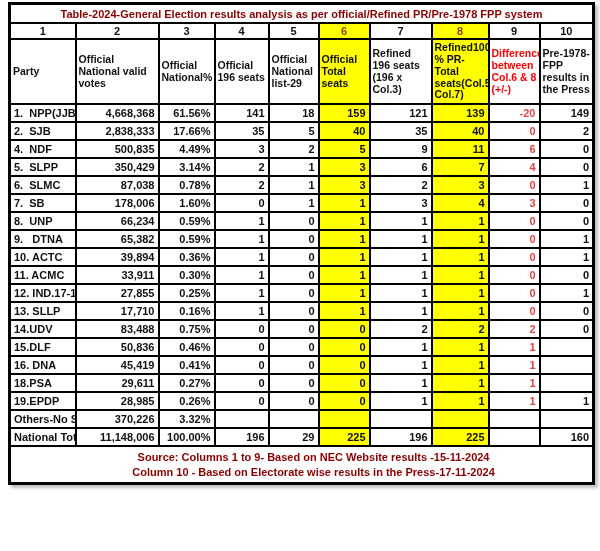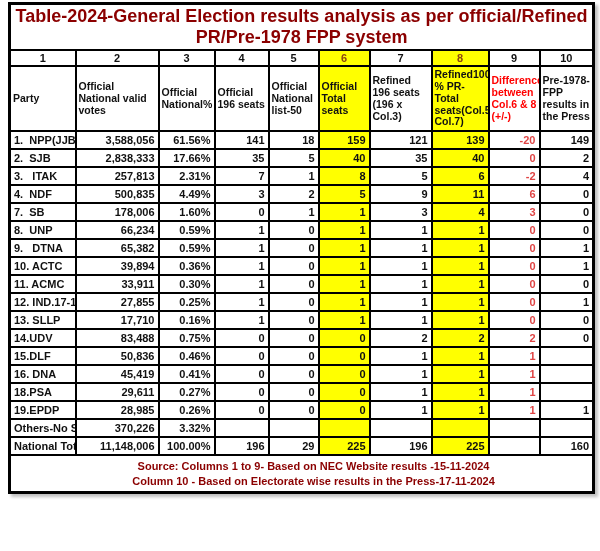--- a/index.html
+++ b/index.html
@@ -1,21 +1,21 @@
 <!DOCTYPE html>
 <html><head>
 <meta charset="utf-8">
 <style>
   html,body{margin:0;padding:0;background:#ffffff;}
   body{width:600px;height:551px;overflow:hidden;font-family:"Liberation Sans",sans-serif;}
   .sheet{position:absolute;left:8px;top:2px;}
   table{border-collapse:collapse;table-layout:fixed;width:584px;border:3px solid #000;
         box-shadow:3px 3px 3px rgba(0,0,0,0.25);background:#fff;}
   td{border:2px solid #000;font-weight:bold;color:#111;overflow:hidden;padding:0;}
-  .title-cell{height:15px;text-align:center;font-size:18px;color:#8b0000;padding:1px 2px;}
+  .title-cell{height:15px;text-align:center;font-size:11px;color:#8b0000;padding:1px 2px;}
   .num{height:14px;text-align:center;font-size:11px;}
   .num-hl{color:#8b4513;}
   .hl{background:#ffff00;}
   .hdr{font-size:10.5px;line-height:1.13;padding:2px 2px;vertical-align:middle;text-align:left;height:52px;}
   .hdr-party{text-align:left;}
   .hdr-diff{color:#ff0000;}
   .val{text-align:right;font-size:11px;padding:0 3px 0 0;height:16px;}
   .party{text-align:left;font-size:11px;padding:0 0 0 3px;white-space:pre;height:16px;}
   .diff-val{color:#e04545;margin-top:12px;}
   .footer-cell{text-align:center;color:#8b0000;font-size:11px;padding:3px 0;height:28px;vertical-align:middle;}
@@ -52,32 +52,32 @@
           <td class="num">7</td>
           <td class="num hl num-hl">8</td>
           <td class="num">9</td>
           <td class="num">10</td>
         </tr>
       <tr id="head-row">
           <td class="hdr hdr-party">Party</td>
           <td class="hdr">Official National valid votes</td>
           <td class="hdr">Official National%</td>
           <td class="hdr">Official 196 seats</td>
-          <td class="hdr">Official National list-50</td>
+          <td class="hdr">Official National list-29</td>
           <td class="hdr hl">Official Total seats</td>
           <td class="hdr">Refined 196 seats (196 x Col.3)</td>
           <td class="hdr hl">Refined100 % PR-Total seats(Col.5+ Col.7)</td>
           <td class="hdr hdr-diff">Difference between Col.6 &amp; 8 (+/-)</td>
           <td class="hdr">Pre-1978- FPP results in the Press</td>
         </tr>
     </tbody>
     <tbody id="data-rows">
         <tr>
           <td class="party">1.  NPP(JJB)</td>
-          <td class="val">3,588,056</td>
+          <td class="val">4,668,368</td>
           <td class="val">61.56%</td>
           <td class="val">141</td>
           <td class="val">18</td>
           <td class="val hl">159</td>
           <td class="val">121</td>
           <td class="val hl">139</td>
           <td class="val diff-val">-20</td>
           <td class="val">149</td>
         </tr>
         <tr>
@@ -86,42 +86,54 @@
           <td class="val">17.66%</td>
           <td class="val">35</td>
           <td class="val">5</td>
           <td class="val hl">40</td>
           <td class="val">35</td>
           <td class="val hl">40</td>
           <td class="val diff-val">0</td>
           <td class="val">2</td>
         </tr>
         <tr>
-          <td class="party">3.   ITAK</td>
-          <td class="val">257,813</td>
-          <td class="val">2.31%</td>
-          <td class="val">7</td>
-          <td class="val">1</td>
-          <td class="val hl">8</td>
-          <td class="val">5</td>
-          <td class="val hl">6</td>
-          <td class="val diff-val">-2</td>
-          <td class="val">4</td>
-        </tr>
-        <tr>
           <td class="party">4.  NDF</td>
           <td class="val">500,835</td>
           <td class="val">4.49%</td>
           <td class="val">3</td>
           <td class="val">2</td>
           <td class="val hl">5</td>
           <td class="val">9</td>
           <td class="val hl">11</td>
           <td class="val diff-val">6</td>
           <td class="val">0</td>
+        </tr>
+        <tr>
+          <td class="party">5.  SLPP</td>
+          <td class="val">350,429</td>
+          <td class="val">3.14%</td>
+          <td class="val">2</td>
+          <td class="val">1</td>
+          <td class="val hl">3</td>
+          <td class="val">6</td>
+          <td class="val hl">7</td>
+          <td class="val diff-val">4</td>
+          <td class="val">0</td>
+        </tr>
+        <tr>
+          <td class="party">6.  SLMC</td>
+          <td class="val">87,038</td>
+          <td class="val">0.78%</td>
+          <td class="val">2</td>
+          <td class="val">1</td>
+          <td class="val hl">3</td>
+          <td class="val">2</td>
+          <td class="val hl">3</td>
+          <td class="val diff-val">0</td>
+          <td class="val">1</td>
         </tr>
         <tr>
           <td class="party">7.  SB</td>
           <td class="val">178,006</td>
           <td class="val">1.60%</td>
           <td class="val">0</td>
           <td class="val">1</td>
           <td class="val hl">1</td>
           <td class="val">3</td>
           <td class="val hl">4</td>

